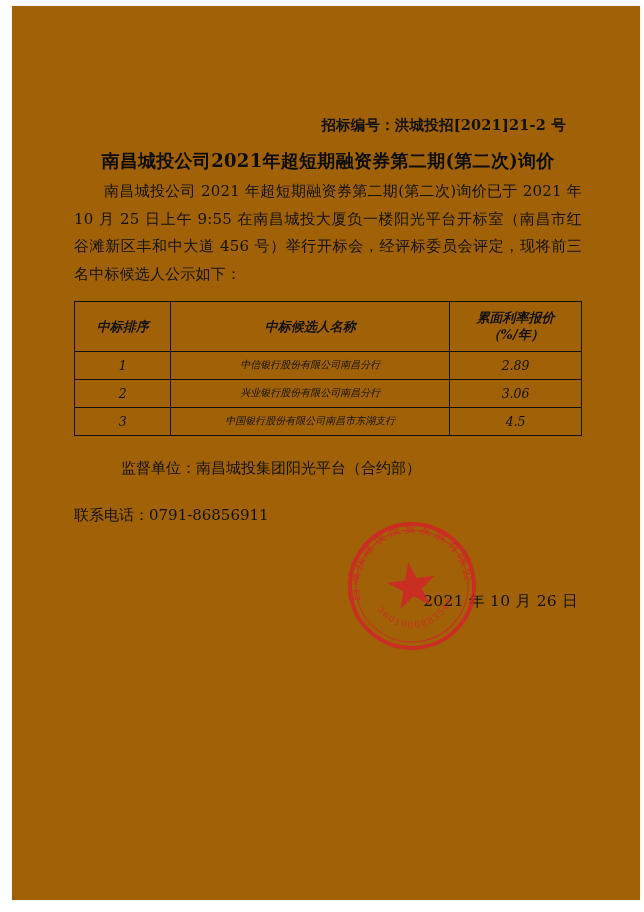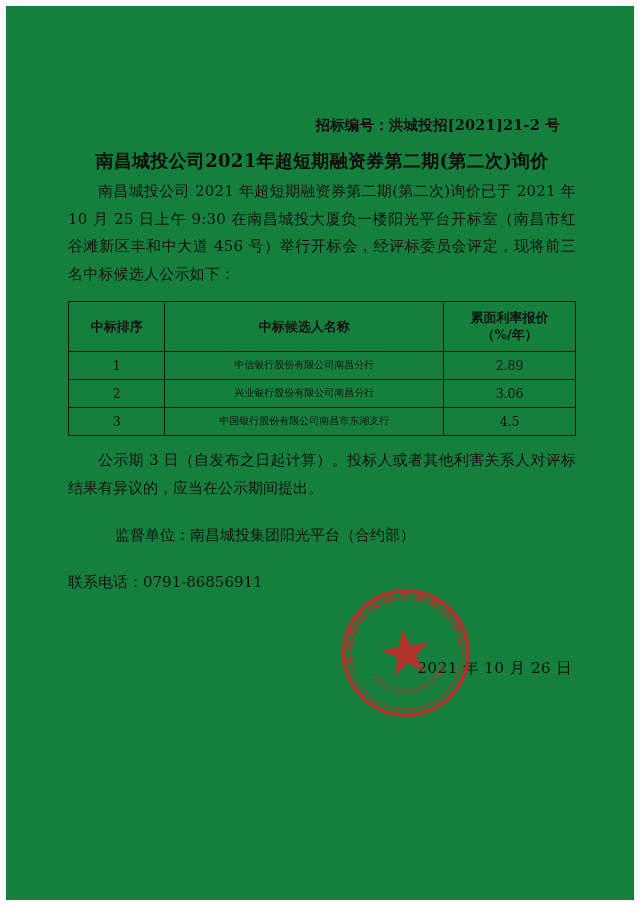--- a/index.html
+++ b/index.html
@@ -15,25 +15,25 @@
   }
   .page {
     position: relative;
     width: 644px;
     height: 912px;
     background: #ffffff;
     box-sizing: border-box;
   }
   .paper {
     position: absolute;
-    left: 6px;
+    left: 12px;
     top: 6px;
     width: 628px;
     height: 894px;
-    background: #15803d;
+    background: #a16207;
     box-shadow: 0 0 1px rgba(0,0,0,0.25);
     overflow: hidden;
   }
   .content {
     position: absolute;
     left: 62px;
     top: 110px;
     width: 508px;
   }
   .doc-number {
@@ -64,20 +64,21 @@
     text-align: justify;
     text-indent: 2em;
     margin: 0 0 10px 0;
     letter-spacing: 0.2px;
   }
   table.result {
     border-collapse: collapse;
     width: 100%;
     margin: 12px 0 10px 0;
     table-layout: fixed;
+    font-style: italic;
   }
   table.result th, table.result td {
     border: 1px solid #111;
     text-align: center;
     font-size: 12.5px;
     color: #111;
     padding: 6px 2px;
   }
   table.result th {
     font-weight: bold;
@@ -141,21 +142,21 @@
 <div class="page">
   <div class="paper">
     <div class="content">
 
       <div class="doc-number">招标编号：洪城投招[2021]21-2 号</div>
 
       <div class="title">
         <span>南昌城投公司2021年超短期融资券第二期(第二次)询价</span>
       </div>
 
-      <p class="para">南昌城投公司 2021 年超短期融资券第二期(第二次)询价已于 2021 年 10 月 25 日上午 9:30 在南昌城投大厦负一楼阳光平台开标室（南昌市红谷滩新区丰和中大道 456 号）举行开标会，经评标委员会评定，现将前三名中标候选人公示如下：</p>
+      <p class="para">南昌城投公司 2021 年超短期融资券第二期(第二次)询价已于 2021 年 10 月 25 日上午 9:55 在南昌城投大厦负一楼阳光平台开标室（南昌市红谷滩新区丰和中大道 456 号）举行开标会，经评标委员会评定，现将前三名中标候选人公示如下：</p>
 
       <table class="result">
         <colgroup>
           <col class="col-rank">
           <col class="col-name">
           <col class="col-rate">
         </colgroup>
         <thead>
           <tr>
             <th>中标排序</th>
@@ -178,21 +179,20 @@
             <td>3.06</td>
           </tr>
           <tr>
             <td>3</td>
             <td class="name">中国银行股份有限公司南昌市东湖支行</td>
             <td>4.5</td>
           </tr>
         </tbody>
       </table>
 
-      <p class="para2">公示期 3 日（自发布之日起计算）。投标人或者其他利害关系人对评标结果有异议的，应当在公示期间提出。</p>
 
       <p class="line-indent">监督单位：南昌城投集团阳光平台（合约部）</p>
       <p class="line-plain">联系电话：0791-86856911</p>
 
       <div class="signature">
         <div class="seal">
           <svg width="148" height="148" viewBox="0 0 148 148" xmlns="http://www.w3.org/2000/svg">
             <defs>
               <path id="sealTopArc" d="M 20,74 A 54,54 0 0 1 128,74"></path>
               <path id="sealBotArc" d="M 32,74 A 42,42 0 0 0 116,74"></path>

